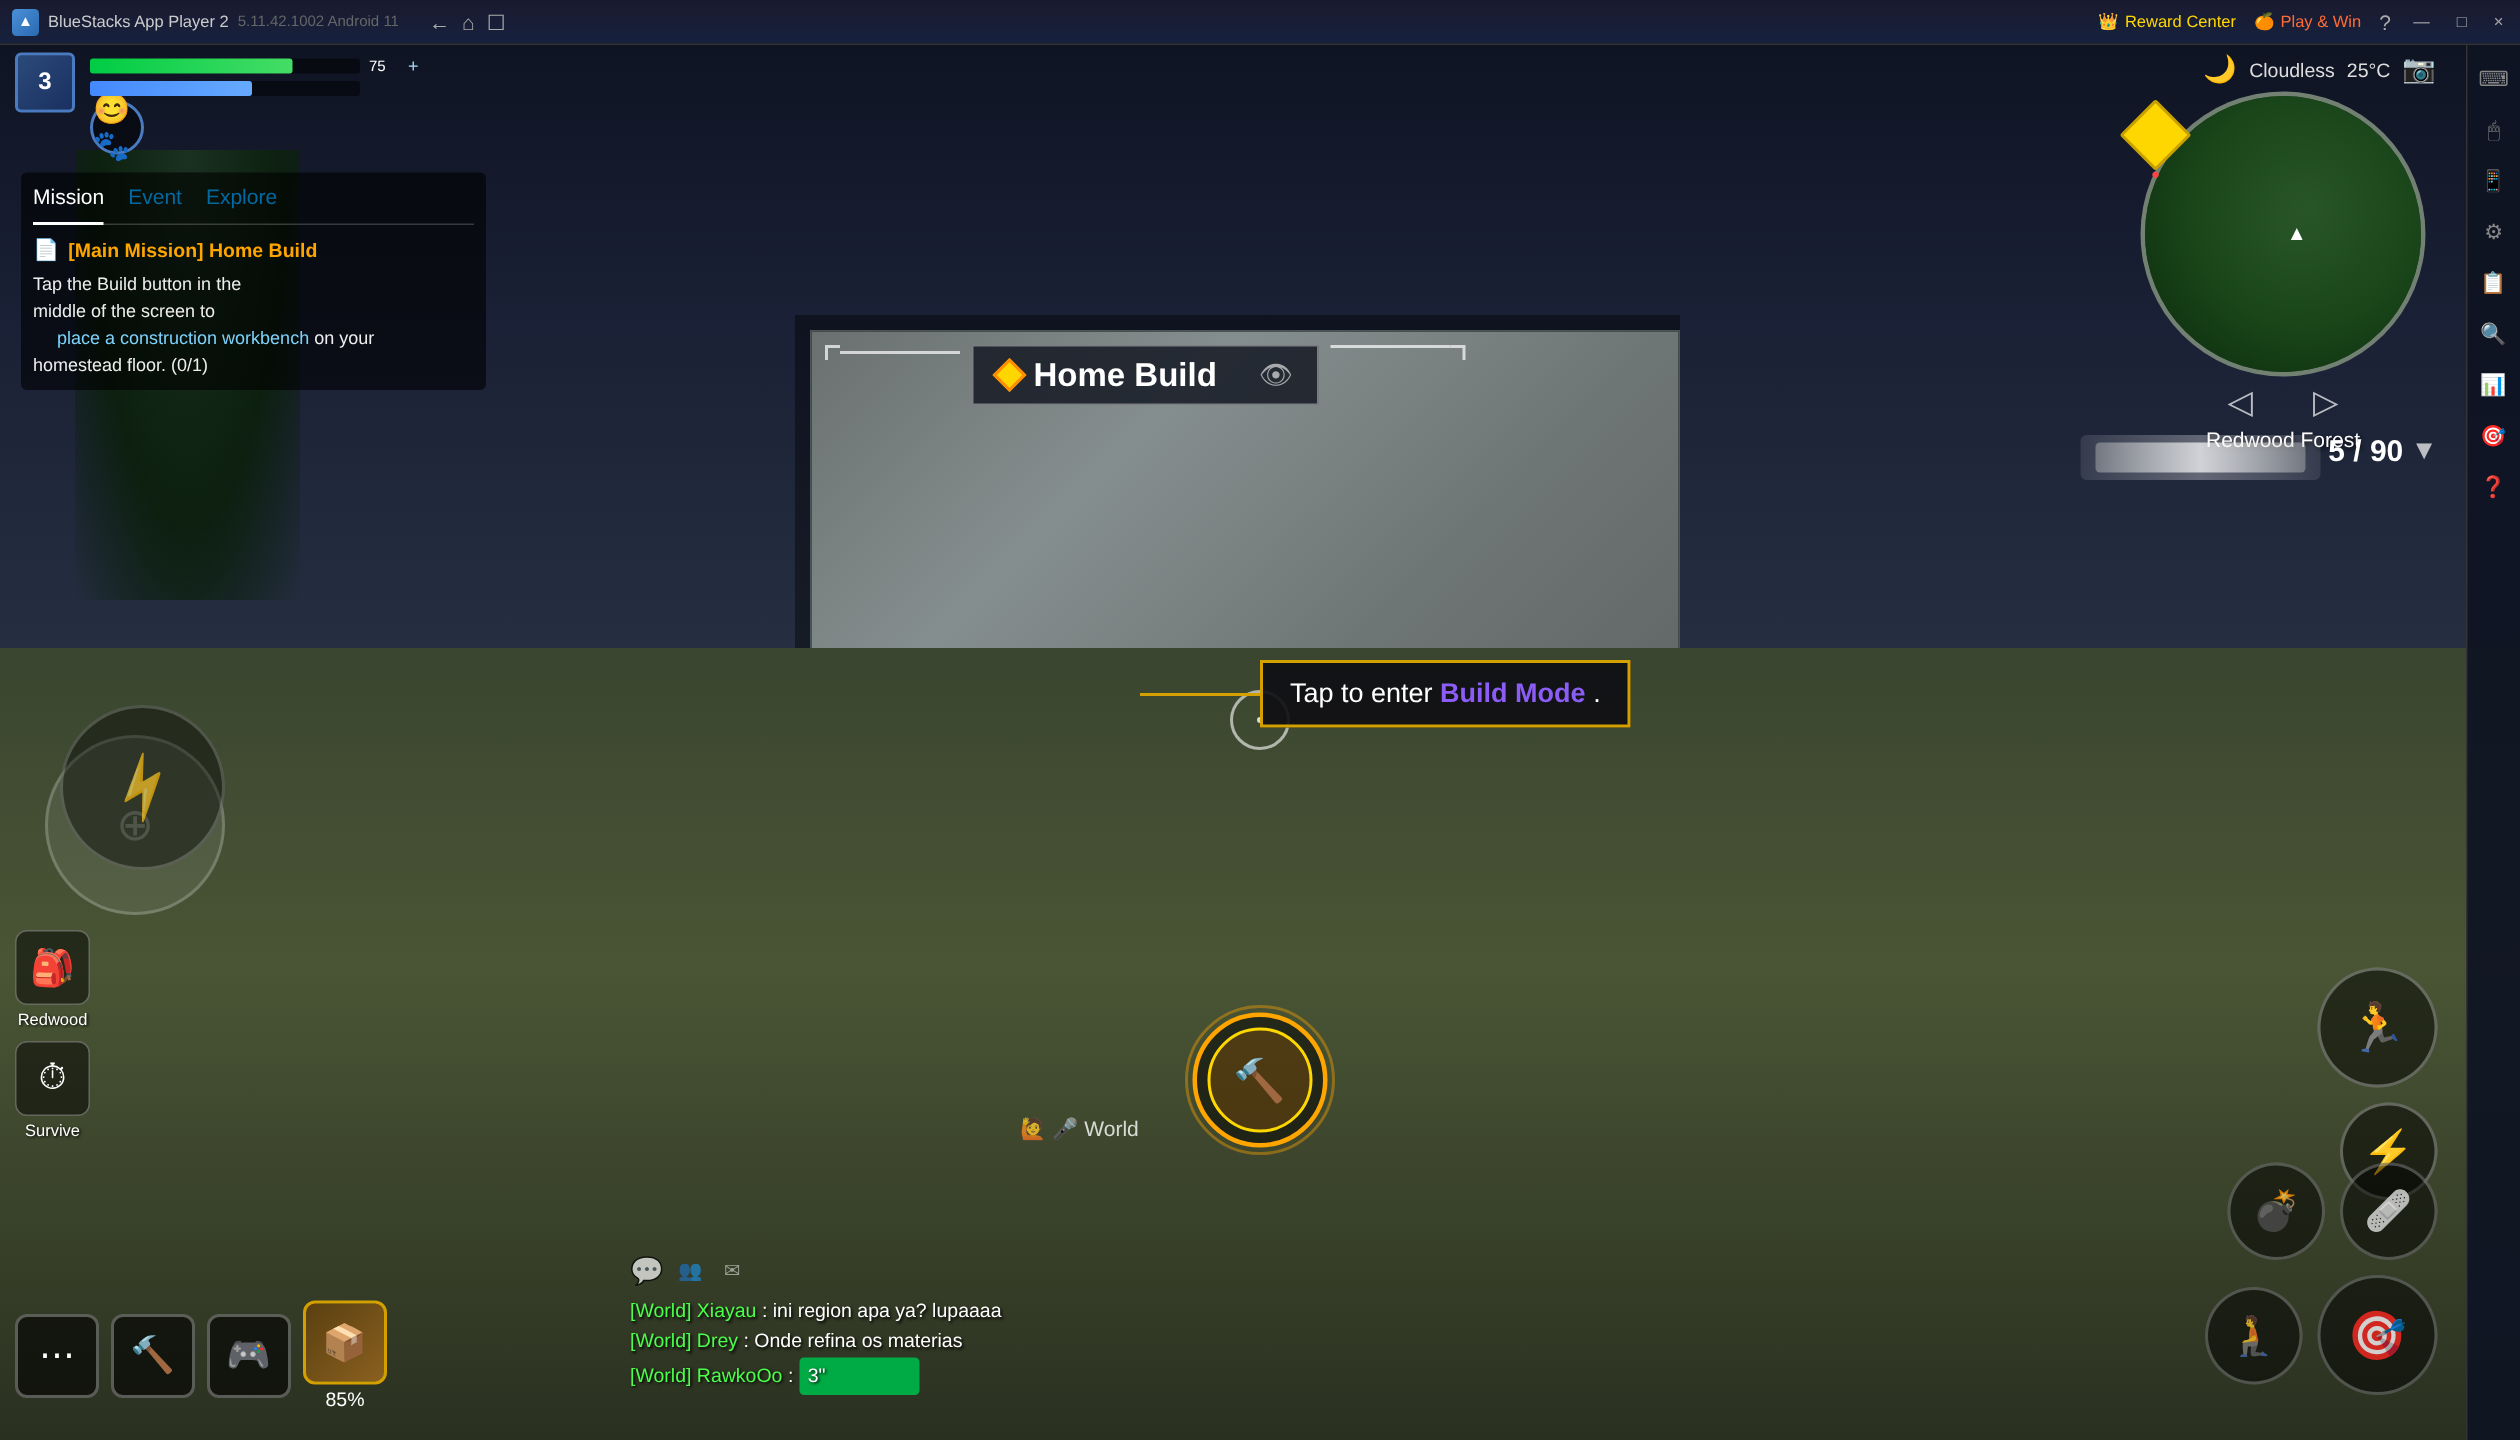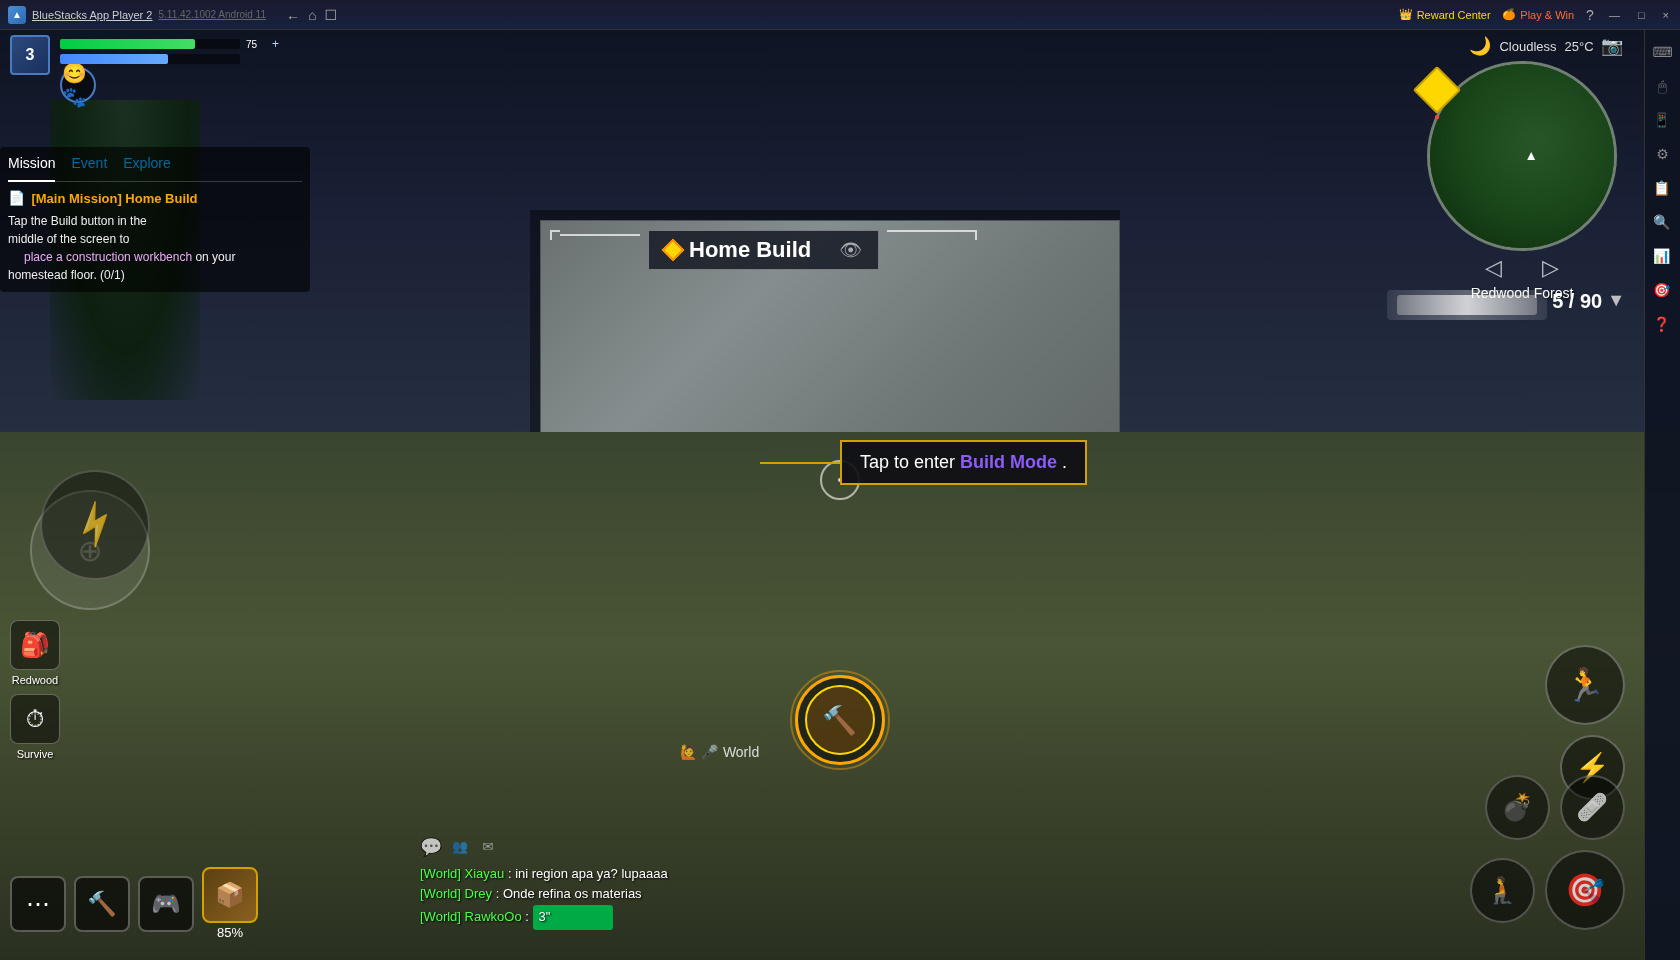--- a/index.html
+++ b/index.html
@@ -116,21 +116,20 @@
       align-items: center;
       justify-content: center;
       font-size: 10px;
       color: white;
       font-weight: bold;
     }
 
     .bs-title {
       color: #ccc;
       font-size: 11px;
-      text-decoration: underline;
     }
 
     .bs-nav-icons {
       display: flex;
       gap: 8px;
       margin-right: auto;
     }
 
     .bs-nav-icon {
       color: #aaa;
@@ -279,27 +278,26 @@
       display: flex;
       align-items: center;
       justify-content: center;
       font-size: 20px;
     }
 
     
     #mission-panel {
       position: absolute;
       top: 115px;
-      left: 0;
+      left: 14px;
       width: 310px;
       z-index: 50;
       background: rgba(0, 0, 0, 0.6);
       border-radius: 4px;
       padding: 8px;
-      margin-top: 32px;
     }
 
     .mission-tabs {
       display: flex;
       gap: 16px;
       margin-bottom: 8px;
       border-bottom: 1px solid rgba(255,255,255,0.2);
       padding-bottom: 6px;
     }
 
@@ -331,21 +329,21 @@
       font-size: 14px;
     }
 
     .mission-desc {
       color: #eee;
       font-size: 12px;
       line-height: 1.5;
     }
 
     .mission-highlight {
-      color: #f0abfc;
+      color: #7dd3fc;
       padding-left: 16px;
     }
 
     
     #home-build-label {
       position: absolute;
       top: 230px;
       left: 550px;
       z-index: 60;
       display: flex;

